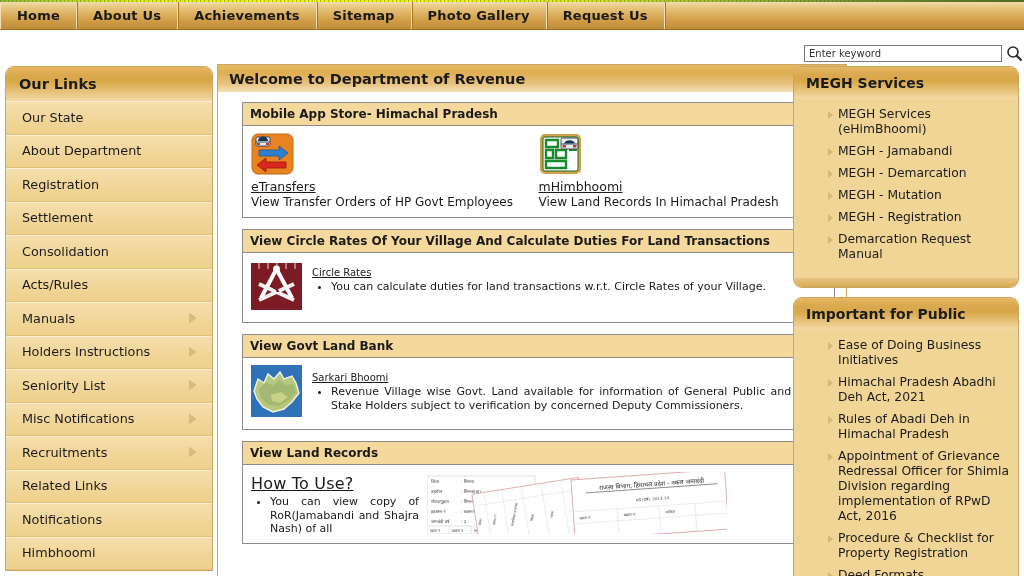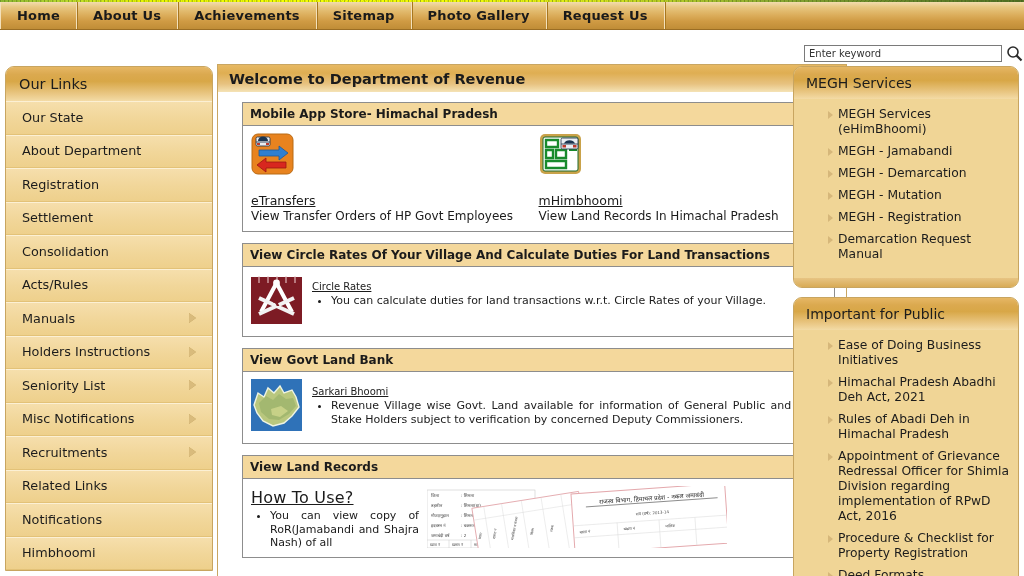--- a/index.html
+++ b/index.html
@@ -82,21 +82,21 @@
     width: 208px;
     background: #f2d79b;
     border: 1px solid #c8a560;
     border-radius: 9px 9px 0 0;
     overflow: hidden;
   }
   .panel-head {
     height: 34px;
     display: flex; align-items: center;
     padding: 0 0 0 13px;
-    font-size: 14.5px; font-weight: normal;
+    font-size: 14.5px; font-weight: bold;
     color: #1c1c1c;
     background: linear-gradient(to bottom,
       #e6b765 0%, #dba94f 22%, #d8a747 42%, #e9c682 78%, #f3dba6 100%);
     border-radius: 8px 8px 0 0;
   }
   .sidebar-list { list-style: none; margin: 0; padding: 0; }
   .sidebar-list li {
     position: relative;
     height: 33.5px;
     display: flex; align-items: center;
@@ -157,21 +157,21 @@
 
   
   .apps { display: flex; }
   .app { width: 50%; }
   .app-link {
     display: inline-block;
     font-size: 12.5px;
     color: #1b1b1b;
     text-decoration: underline;
     cursor: pointer;
-    margin-top: 18px;
+    margin-top: 4px;
   }
   .app-desc { font-size: 12px; color: #1b1b1b; line-height: 1.18; }
 
   .icon-box { width: 43px; height: 42px; display:block; }
 
   
   .row { display: flex; gap: 10px; }
   .row-icon { flex: 0 0 auto; }
   .row-text { flex: 1 1 auto; padding-top: 1px; }
   .row-title {

